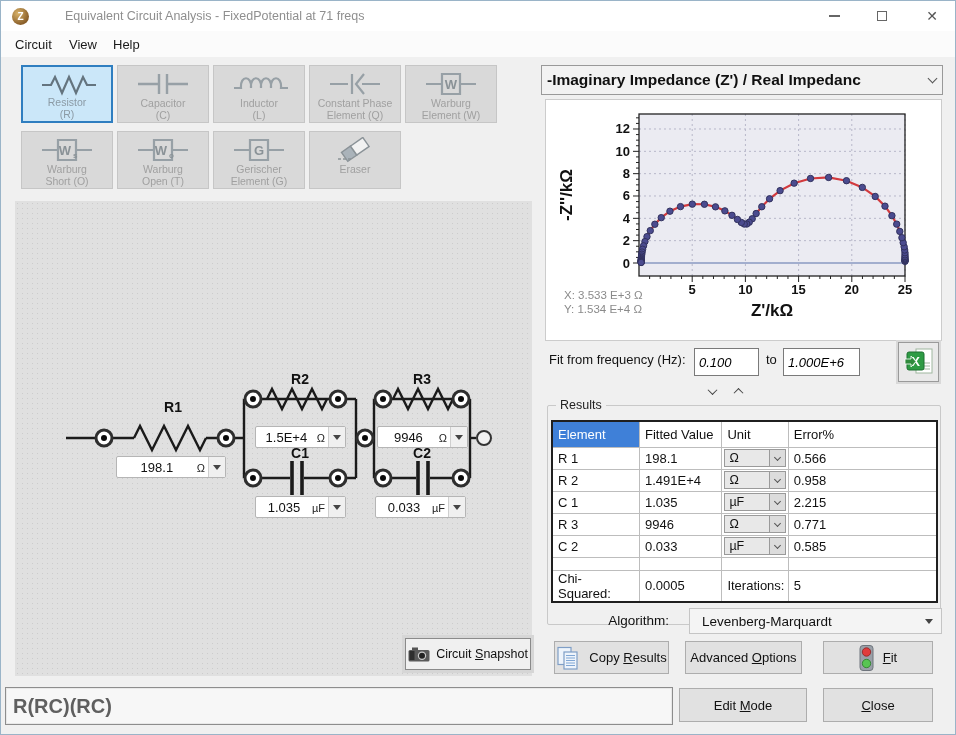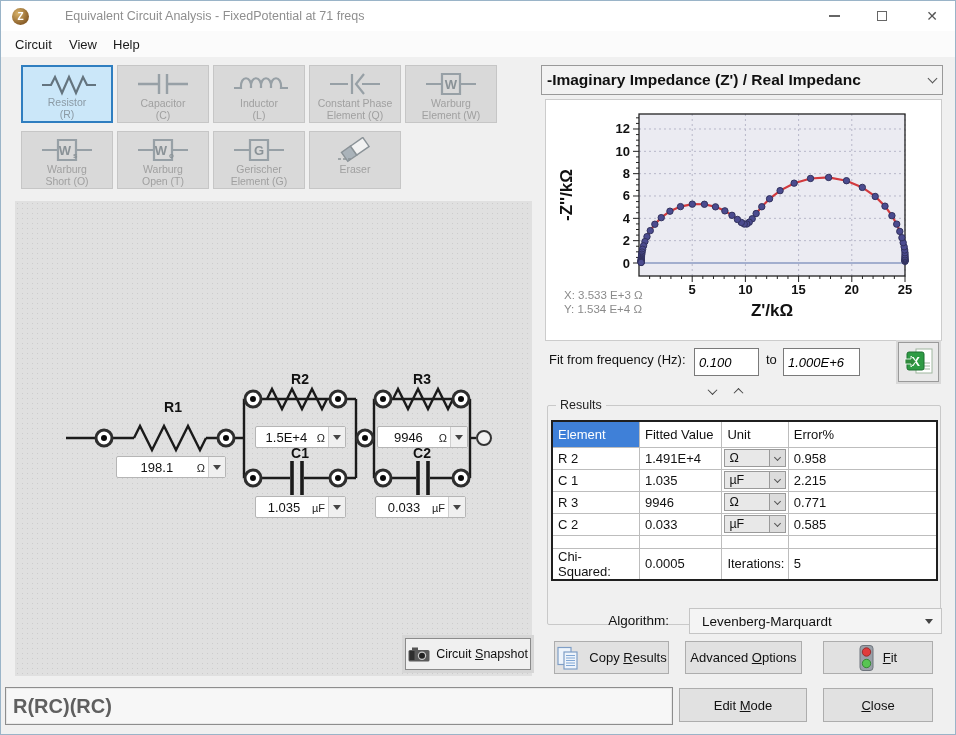--- a/index.html
+++ b/index.html
@@ -491,20 +491,33 @@
           <col style="width:148px">
         </colgroup>
       <tbody>
           <tr class="hdr">
         <th class="elhdr">Element</th>
         <th>Fitted Value</th>
         <th>Unit</th>
         <th>Error%</th>
       </tr>
       <tr>
+        <td>R 1</td>
+            <td>198.1</td>
+        <td style="padding:1px 2px">
+              <span class="combo">
+                <span class="cv">Ω</span>
+                <span class="ca">
+                  <span class="chev"></span>
+                </span>
+              </span>
+            </td>
+        <td>0.566</td>
+      </tr>
+      <tr>
         <td>R 2</td>
             <td>1.491E+4</td>
         <td style="padding:1px 2px">
               <span class="combo">
                 <span class="cv">Ω</span>
                 <span class="ca">
                   <span class="chev"></span>
                 </span>
               </span>
             </td>

